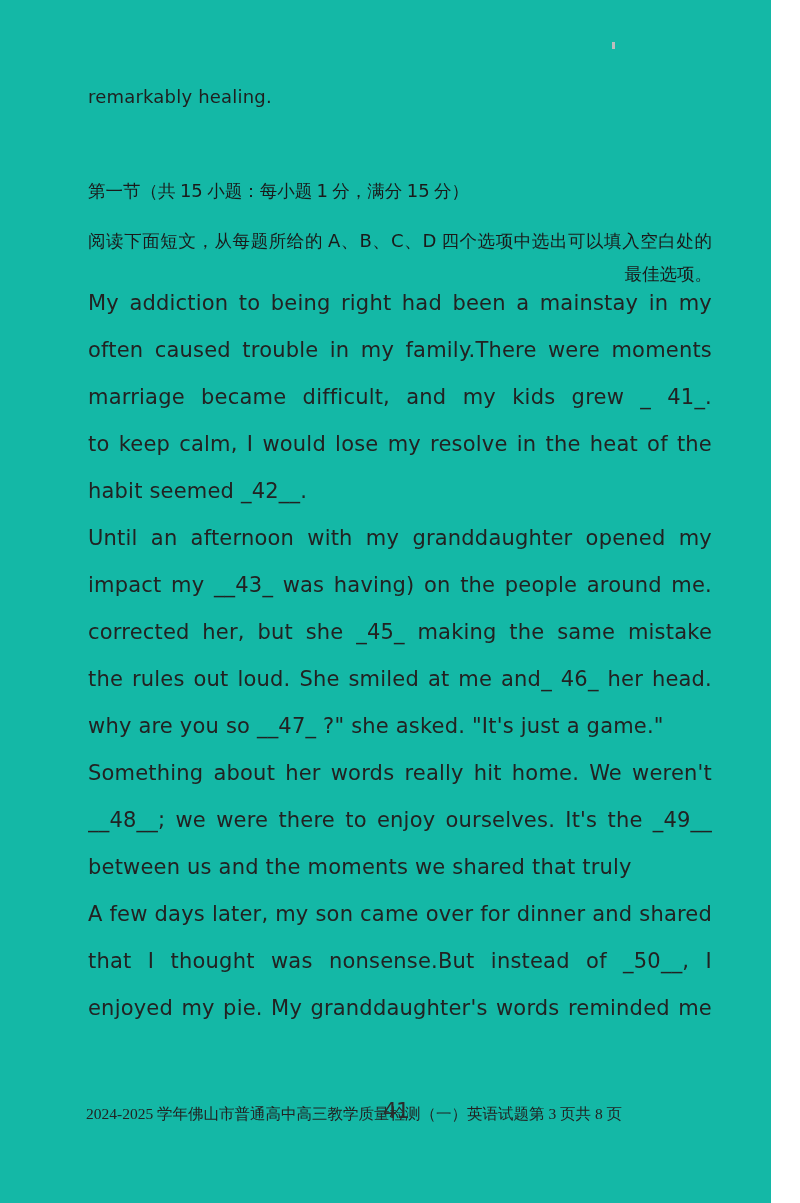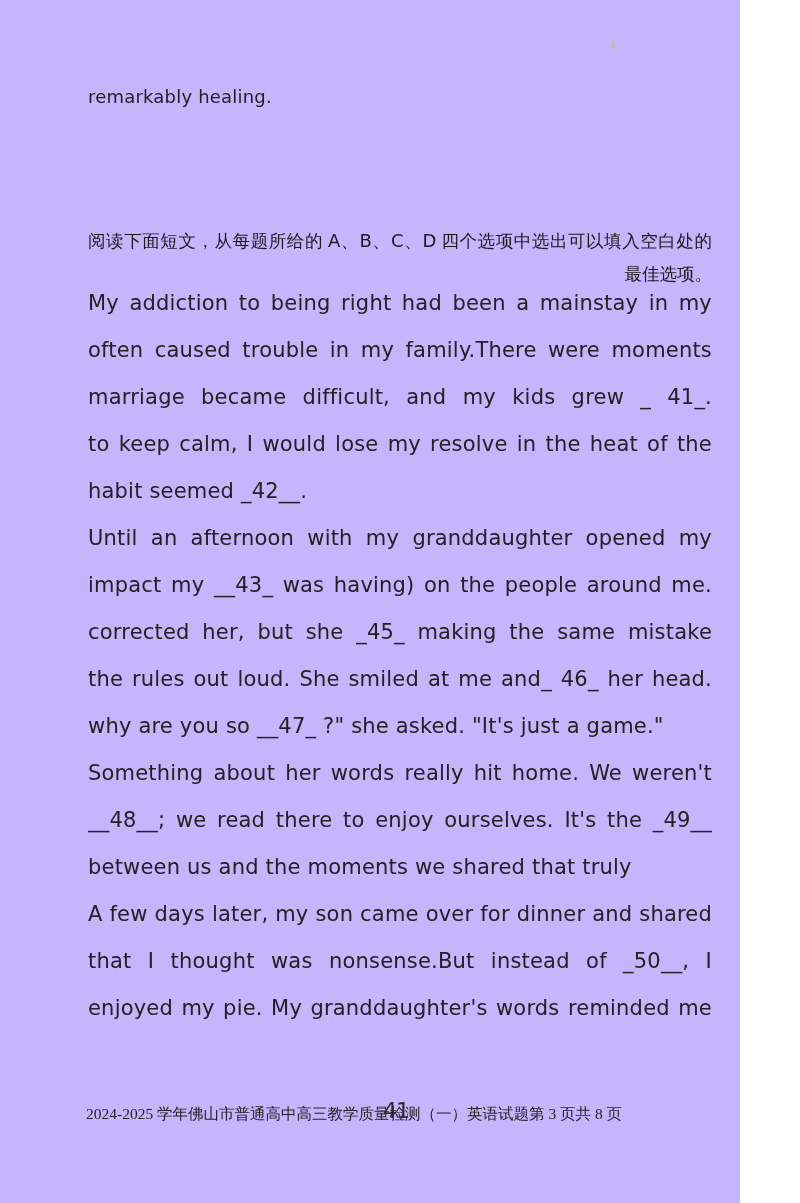--- a/index.html
+++ b/index.html
@@ -1,18 +1,18 @@
 <!DOCTYPE html>
 <html><head>
 <meta charset="utf-8">
 <style>
   html,body{margin:0;padding:0;background:#ffffff;}
   .page{
-    position:relative;width:740px;height:1203px;background:#c4b5fd;
-    overflow:hidden;color:#1e1e1e;
+    position:relative;width:740px;height:1203px;background:#14b8a6;
+    overflow:hidden;color:#1e1e1e;padding-left:31px;
   }
   .hw{font-family:"DejaVu Sans",sans-serif;}
   .cn{font-family:"Liberation Serif","DejaVu Serif",serif;}
 
   .top-line{
     position:absolute;left:88px;top:86px;font-size:18px;color:#1f1f1f;
     font-family:"DejaVu Sans",sans-serif;letter-spacing:0.2px;
   }
   .heading{
     position:absolute;left:88px;top:131px;font-size:19px;font-weight:700;
@@ -59,41 +59,44 @@
 </head>
 <body>
 
 <div class="page">
 
   <div class="speck"></div>
 
   <div class="top-line">remarkably healing.</div>
 
 
+  <div class="subsection cn">
+    <span class="cn">第一节（共 </span><span class="hw">15</span><span class="cn"> 小题：每小题 </span><span class="hw">1</span><span class="cn"> 分，满分 </span><span class="hw">15</span><span class="cn"> 分）</span>
+  </div>
 
   <div class="instructions cn">
     <div class="instr-line1">
       <span class="cn">阅读下面短文，从每题所给的 </span><span class="hw">A、B、C、D</span><span class="cn"> 四个选项中选出可以填入空白处的</span>
     </div>
     <div class="instr-line2">最佳选项。</div>
   </div>
 
   <div class="passage">
     <div class="pline pj">My addiction to being right had been a mainstay in my life and had</div>
     <div class="pline pj">often caused trouble in my family.There were moments when my</div>
     <div class="pline pj">marriage became difficult, and my kids grew _ 41_. Whenever I tried</div>
     <div class="pline pj">to keep calm, I would lose my resolve in the heat of the moment – my</div>
     <div class="pline pl">habit seemed _42__.</div>
     <div class="pline pj">Until an afternoon with my granddaughter opened my eyes to the</div>
     <div class="pline pj">impact my __43_ was having) on the people around me. We were</div>
     <div class="pline pj">corrected her, but she _45_ making the same mistake again. I read</div>
     <div class="pline pj">the rules out loud. She smiled at me and_ 46_ her head. "Grandpa,</div>
     <div class="pline pl">why are you so __47_ ?" she asked. "It's just a game."</div>
     <div class="pline pj">Something about her words really hit home. We weren't there to be</div>
-    <div class="pline pj">__48__; we read there to enjoy ourselves. It's the _49__</div>
+    <div class="pline pj">__48__; we were there to enjoy ourselves. It's the _49__</div>
     <div class="pline pl">between us and the moments we shared that truly mattered.</div>
     <div class="pline pj">A few days later, my son came over for dinner and shared a viewpoint</div>
     <div class="pline pj">that I thought was nonsense.But instead of _50__, I quietly</div>
     <div class="pline pj">enjoyed my pie. My granddaughter's words reminded me that it wasn't</div>
   </div>
 
   <div class="footer">
     <span>2024-2025 学年佛山市普通高中高三教学质量检测（一）英语试题第 3 页共 8 页</span>
     <span class="overlay-num">41</span>
   </div>

